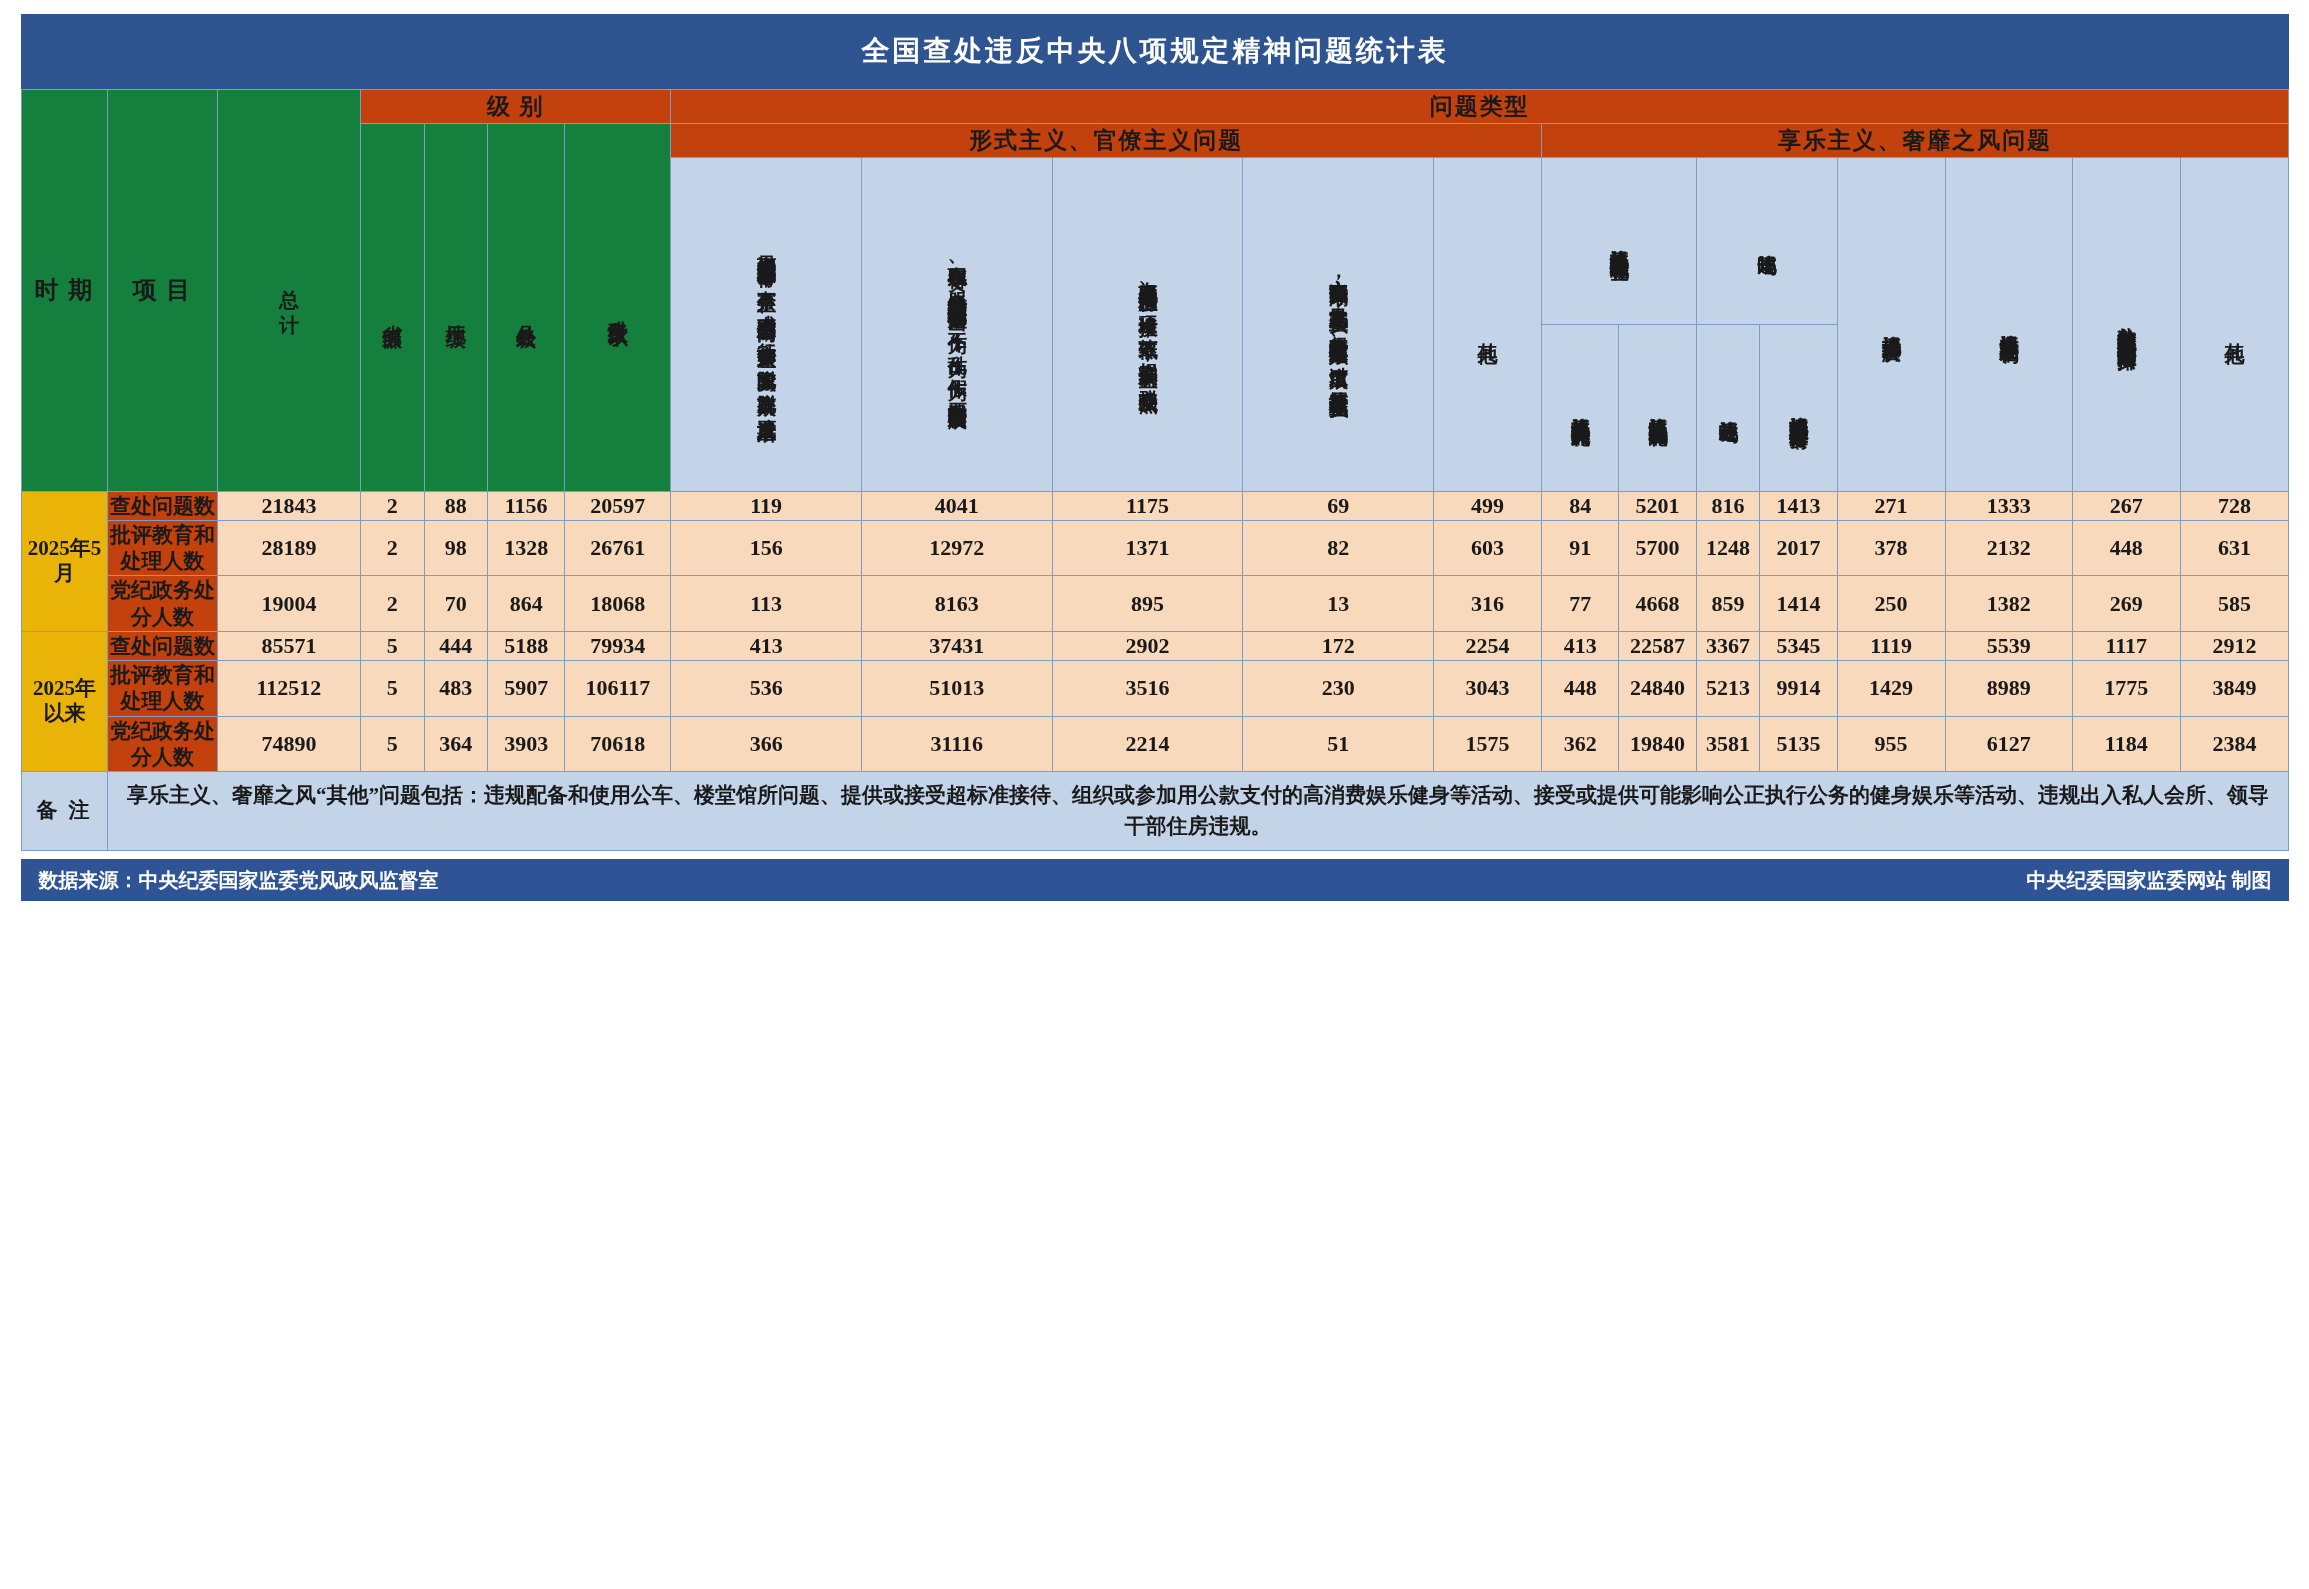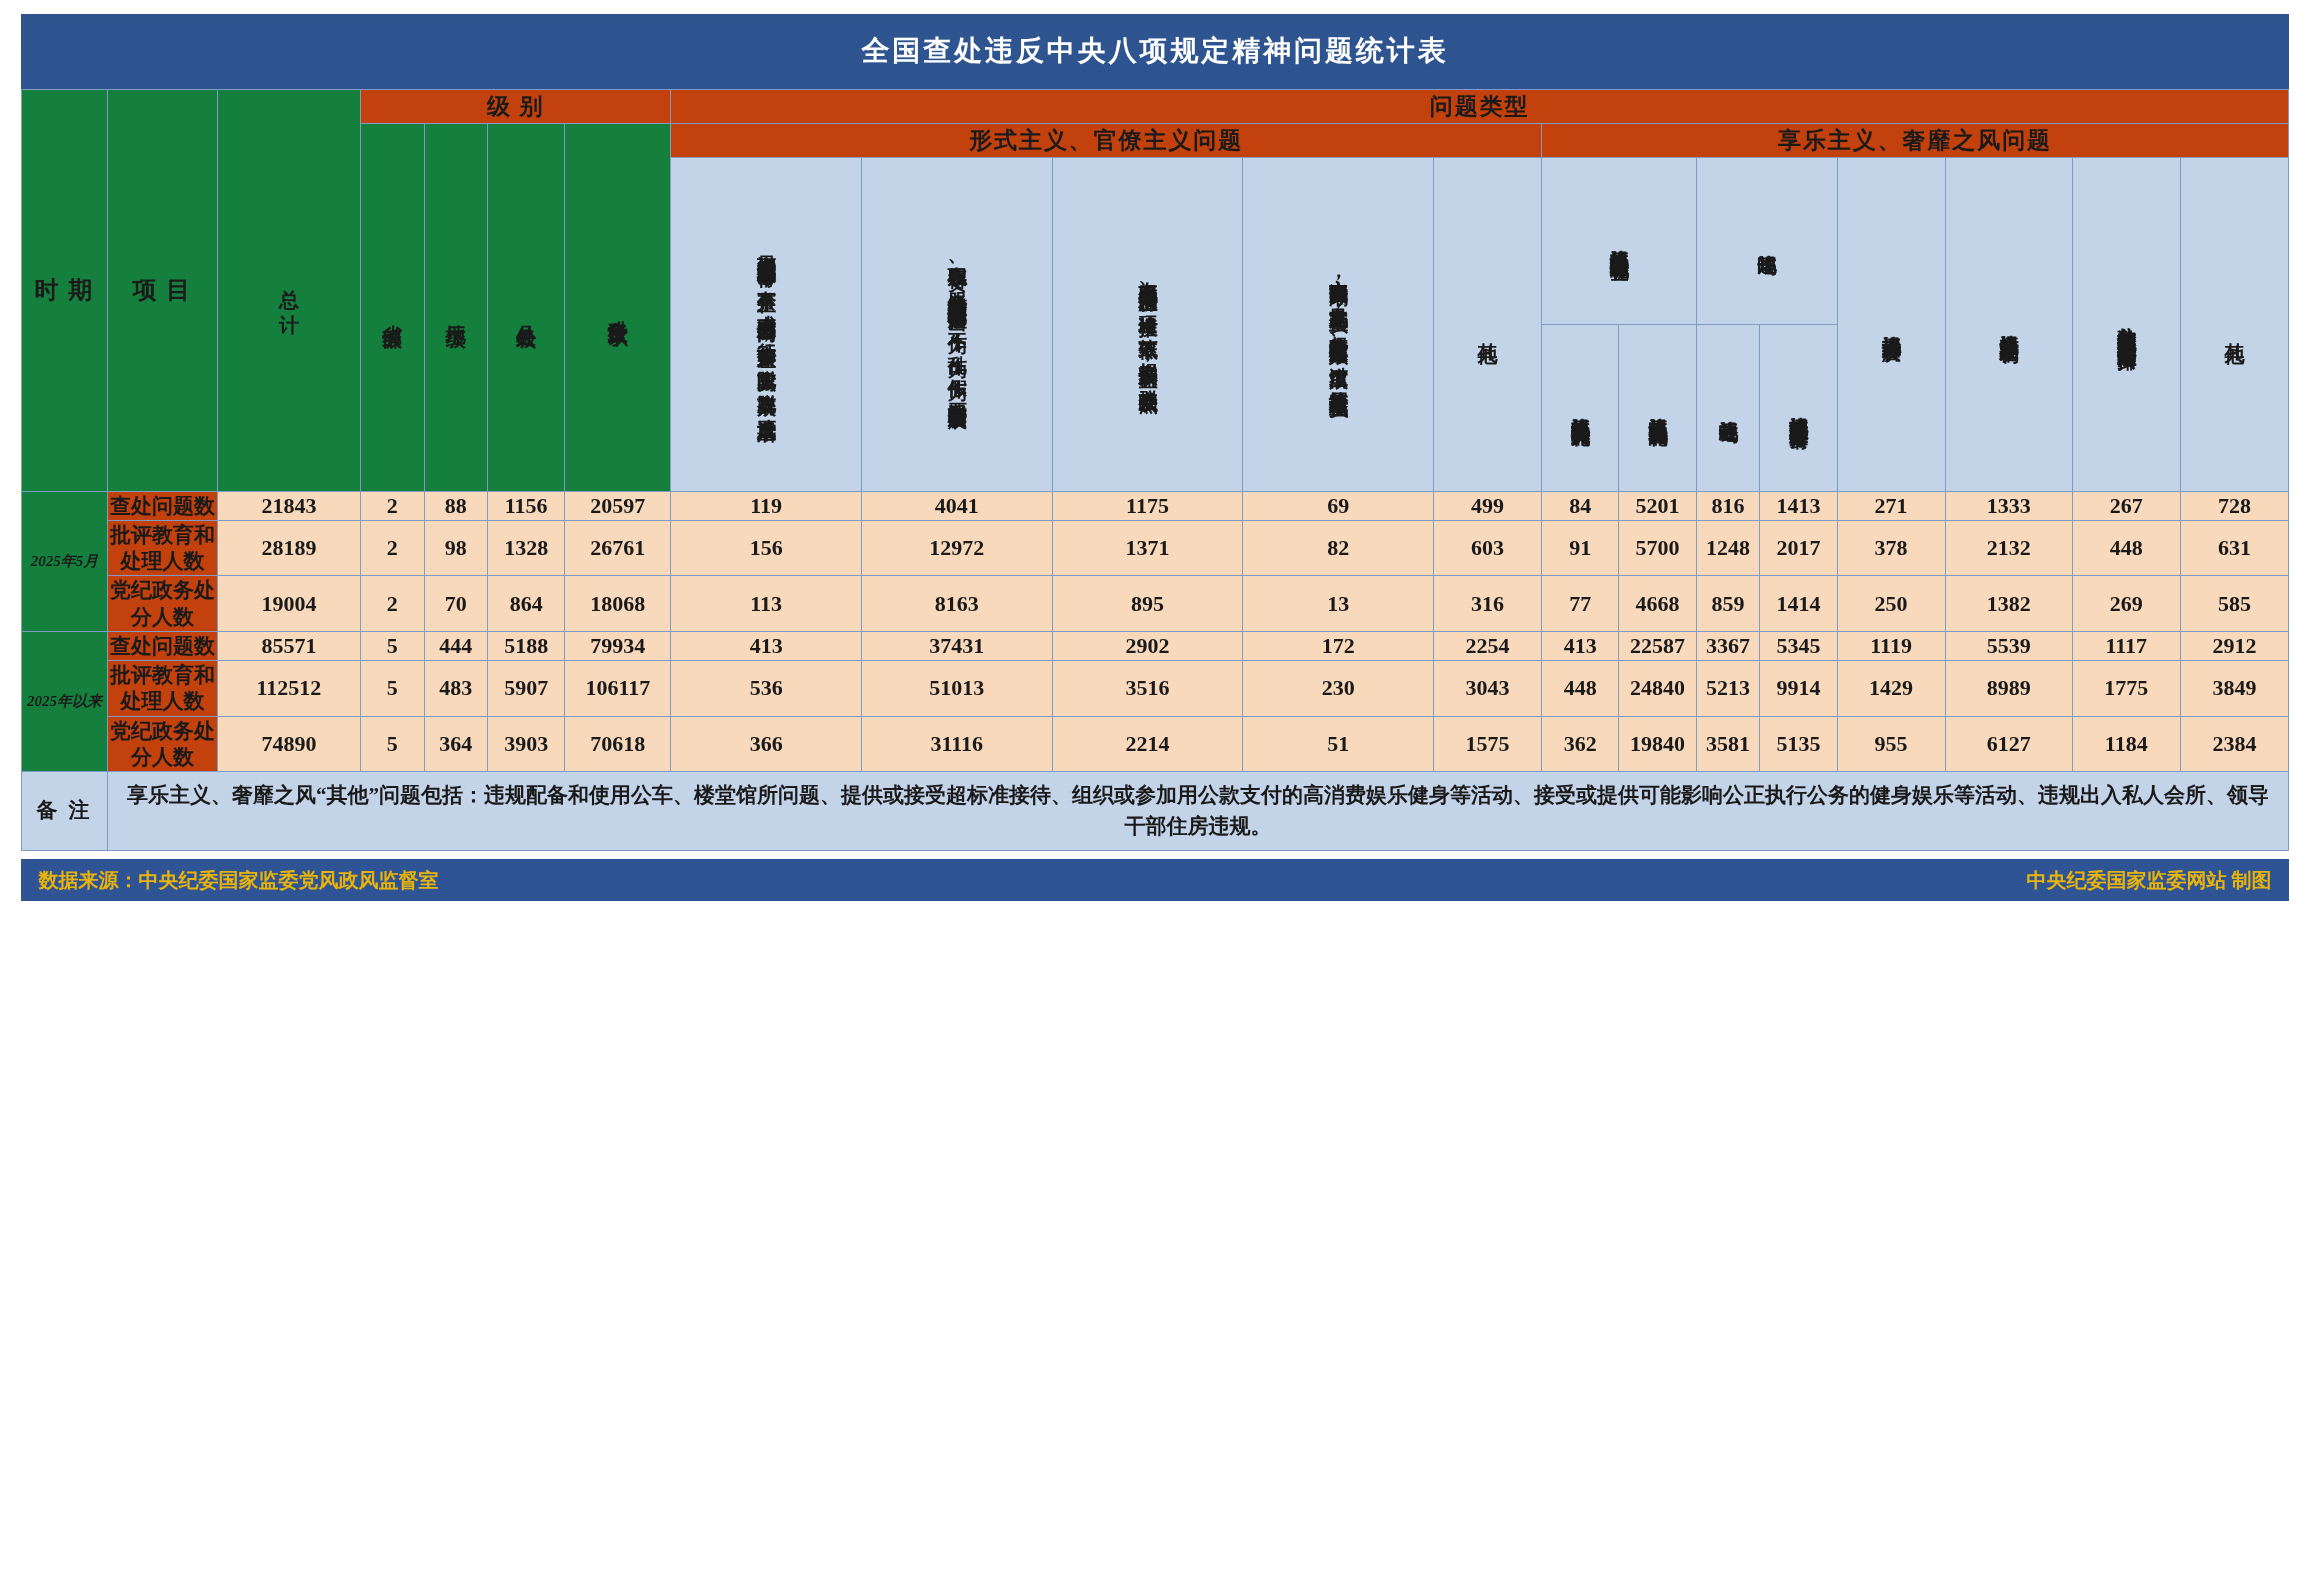--- a/index.html
+++ b/index.html
@@ -88,42 +88,41 @@
     background: #f8d9bc;
     font-size: 22px;
     font-weight: bold;
   }
   .rowlabel {
     background: #c2410c;
     font-size: 21px;
     line-height: 1.25;
   }
   .period {
-    background: #15803d;
-    font-size: 15px;
+    background: #eab308;
+    font-size: 21px;
     line-height: 1.3;
-    font-style: italic;
   }
   .note-row td {
     background: #c3d3e8;
     font-size: 21px;
     text-align: left;
     line-height: 1.5;
     padding: 7.7px 13.5px;
   }
   .note-label {
     text-align: center !important;
     font-size: 22px;
     letter-spacing: 2.9px;
   }
   .foot {
     margin-top: 7.7px;
     height: 42px;
     background: #2f5496;
-    color: #eab308;
+    color: #ffffff;
     display: flex;
     align-items: center;
     justify-content: space-between;
     padding: 0 17.4px;
     font-size: 20px;
     font-weight: bold;
     box-sizing: border-box;
   }
   .stack2 {
     line-height: 1.2;

